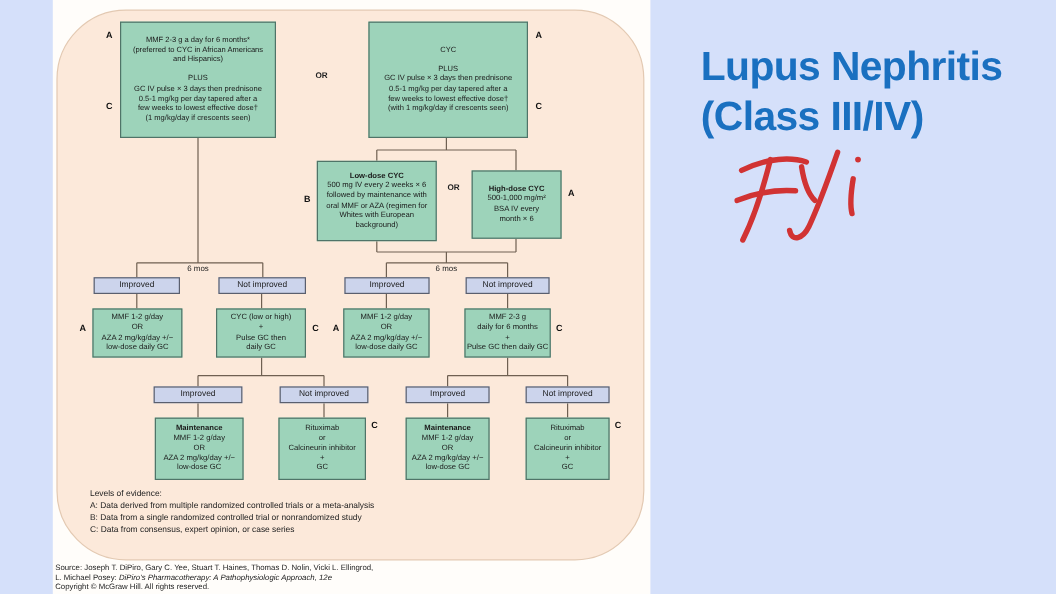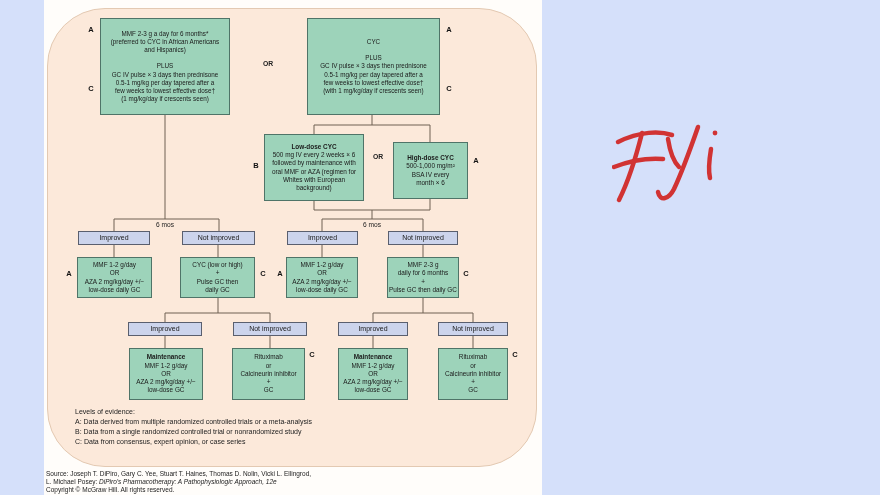--- a/index.html
+++ b/index.html
@@ -211,20 +211,22 @@
       <span>Source: Joseph T. DiPiro, Gary C. Yee, Stuart T. Haines, Thomas D. Nolin, Vicki L. Ellingrod,</span>
     </div>
     <div>
       <span>L. Michael Posey: </span><span class="ital">DiPiro's Pharmacotherapy: A Pathophysiologic Approach, 12e</span>
     </div>
     <div>
       <span>Copyright © McGraw Hill. All rights reserved.</span>
     </div>
   </div>
 
+  <div id="page-title">Lupus Nephritis
+(Class III/IV)</div>
 
   <svg id="fyi" width="115" height="82" viewBox="0 0 115 82">
     <g stroke="#d13333" stroke-width="4.5" fill="none" stroke-linecap="round">
       <path d="M6 20 C 28 9, 48 9, 60 13"></path>
       <path d="M30 11 C 24 35, 17 58, 7 78"></path>
       <path d="M2 45 C 20 38, 38 36, 51 37"></path>
       <path d="M56 17 C 58 30, 61 39, 67 45"></path>
       <path d="M86 5 C 78 28, 70 50, 62 67 C 57 77, 48 80, 46 70"></path>
       <path d="M99 27 C 97 39, 96 48, 98 56"></path>
       <circle cx="103" cy="11" r="2.4" fill="#d13333" stroke="none"></circle>

